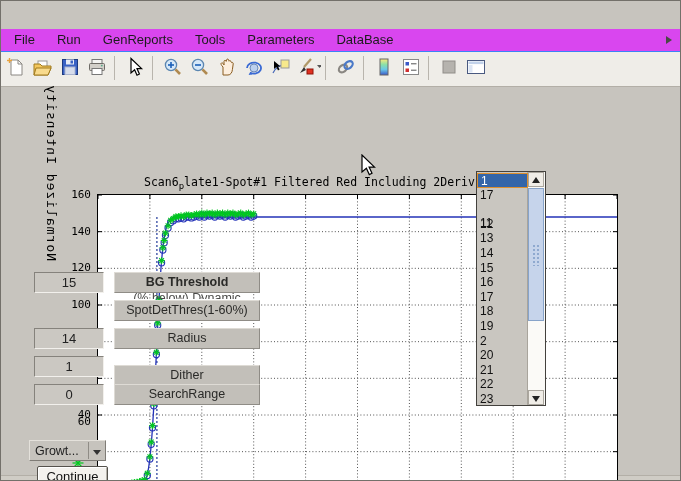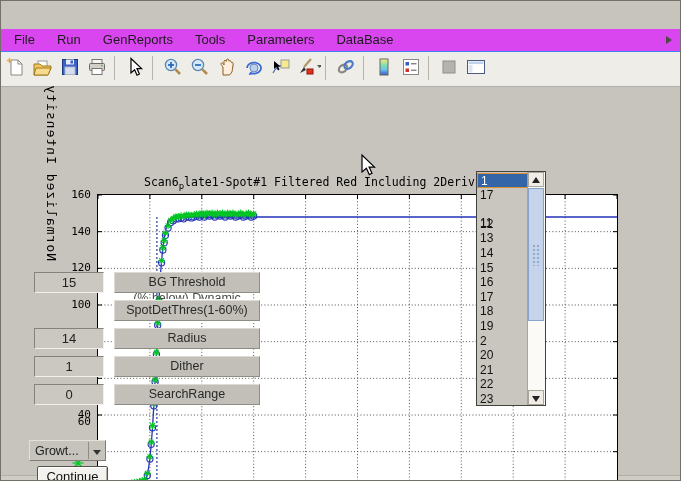--- a/index.html
+++ b/index.html
@@ -748,26 +748,26 @@
       </div>
   <div class="ytick-label" style="left: 54px; top: 357.667px;">20</div>
       <div class="ytick-label" style="left: 54px; top: 321px;">40</div>
       <div class="ytick-label" style="left: 54px; top: 284.333px; margin-top: 44px;">60</div>
       <div class="ytick-label" style="left: 54px; top: 247.667px;">80</div>
       <div class="ytick-label" style="left: 54px; top: 211px;">100</div>
       <div class="ytick-label" style="left: 54px; top: 174.333px;">120</div>
       <div class="ytick-label" style="left: 54px; top: 137.667px;">140</div>
       <div class="ytick-label" style="left: 54px; top: 101px;">160</div>
       <div class="edit-field" style="top: 185px;">15</div>
-      <div class="label-btn" style="top: 185px;">BG Threshold</div>
+      <div class="label-btn" style="top: 185px; font-weight: bold;">BG Threshold</div>
       <div class="label-btn" style="top: 213px;">SpotDetThres(1-60%)</div>
       <div class="edit-field" style="top: 241px;">14</div>
       <div class="label-btn" style="top: 241px;">Radius</div>
       <div class="edit-field" style="top: 269px;">1</div>
-      <div class="label-btn" style="top: 269px;">Dither</div>
+      <div class="label-btn" style="top: 278px;">Dither</div>
       <div class="edit-field" style="top: 297px;">0</div>
       <div class="label-btn" style="top: 297px;">SearchRange</div>
     </div>
 
   <div id="mouse-cursor">
     <svg width="17" height="23">
         <path d="M1,1 L1,18 L5.4,14.3 L8.3,20.6 L11,19.3 L8.1,13.1 L13.5,13.1 Z" fill="#fff" stroke="#000" stroke-width="1.2"></path>
       </svg>
   </div>
 

